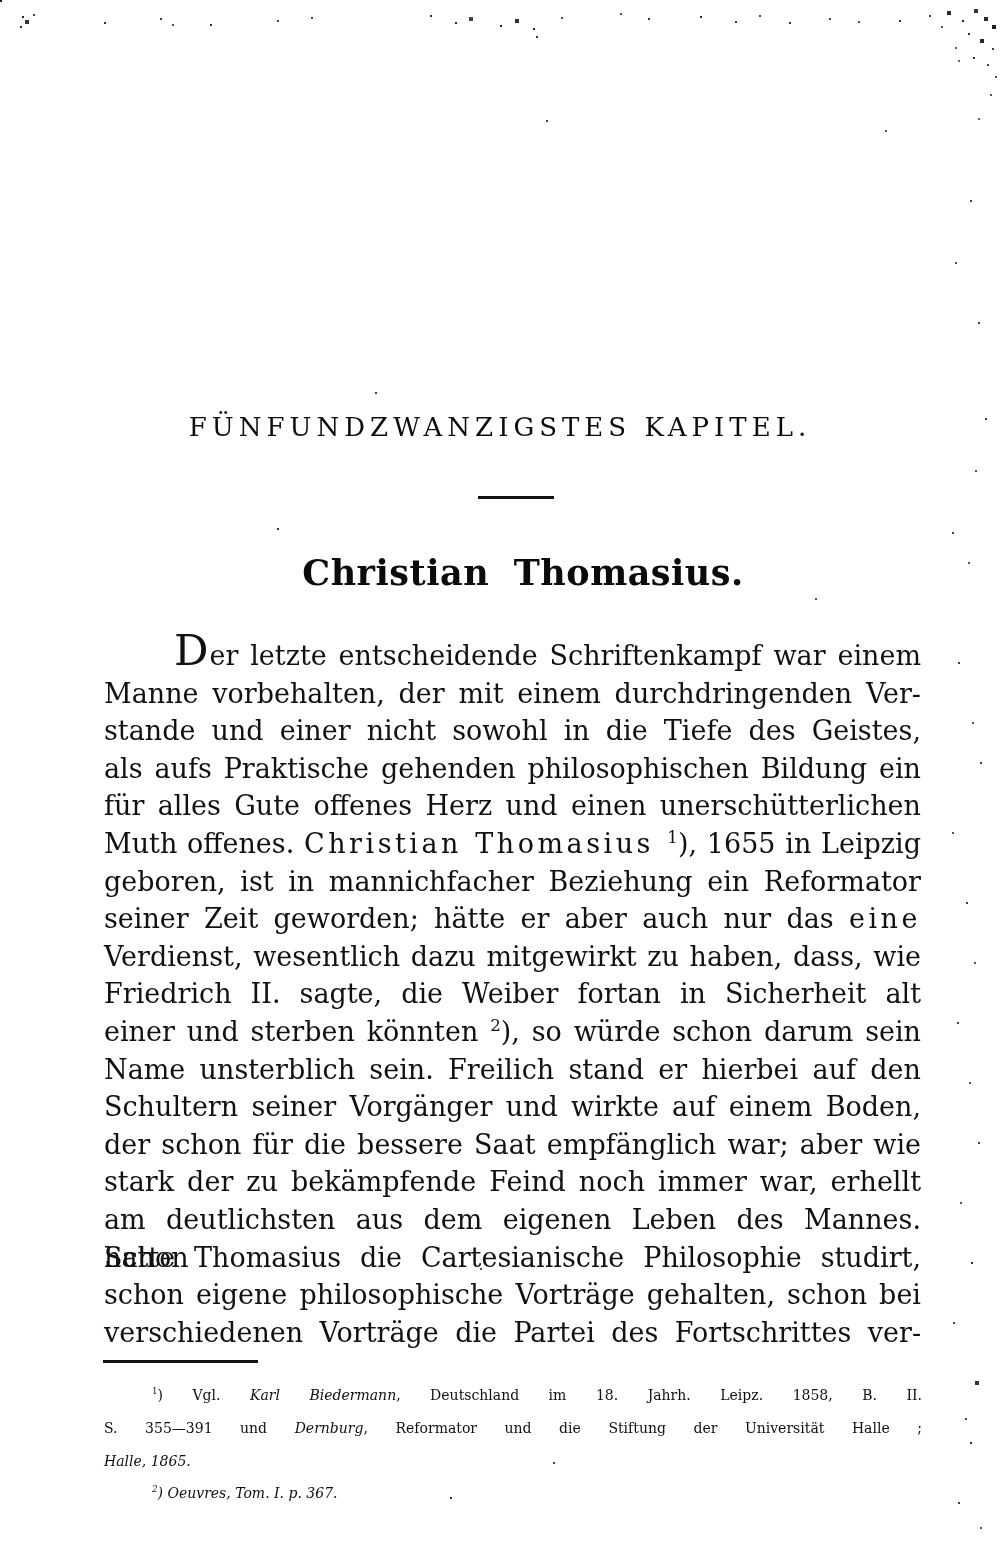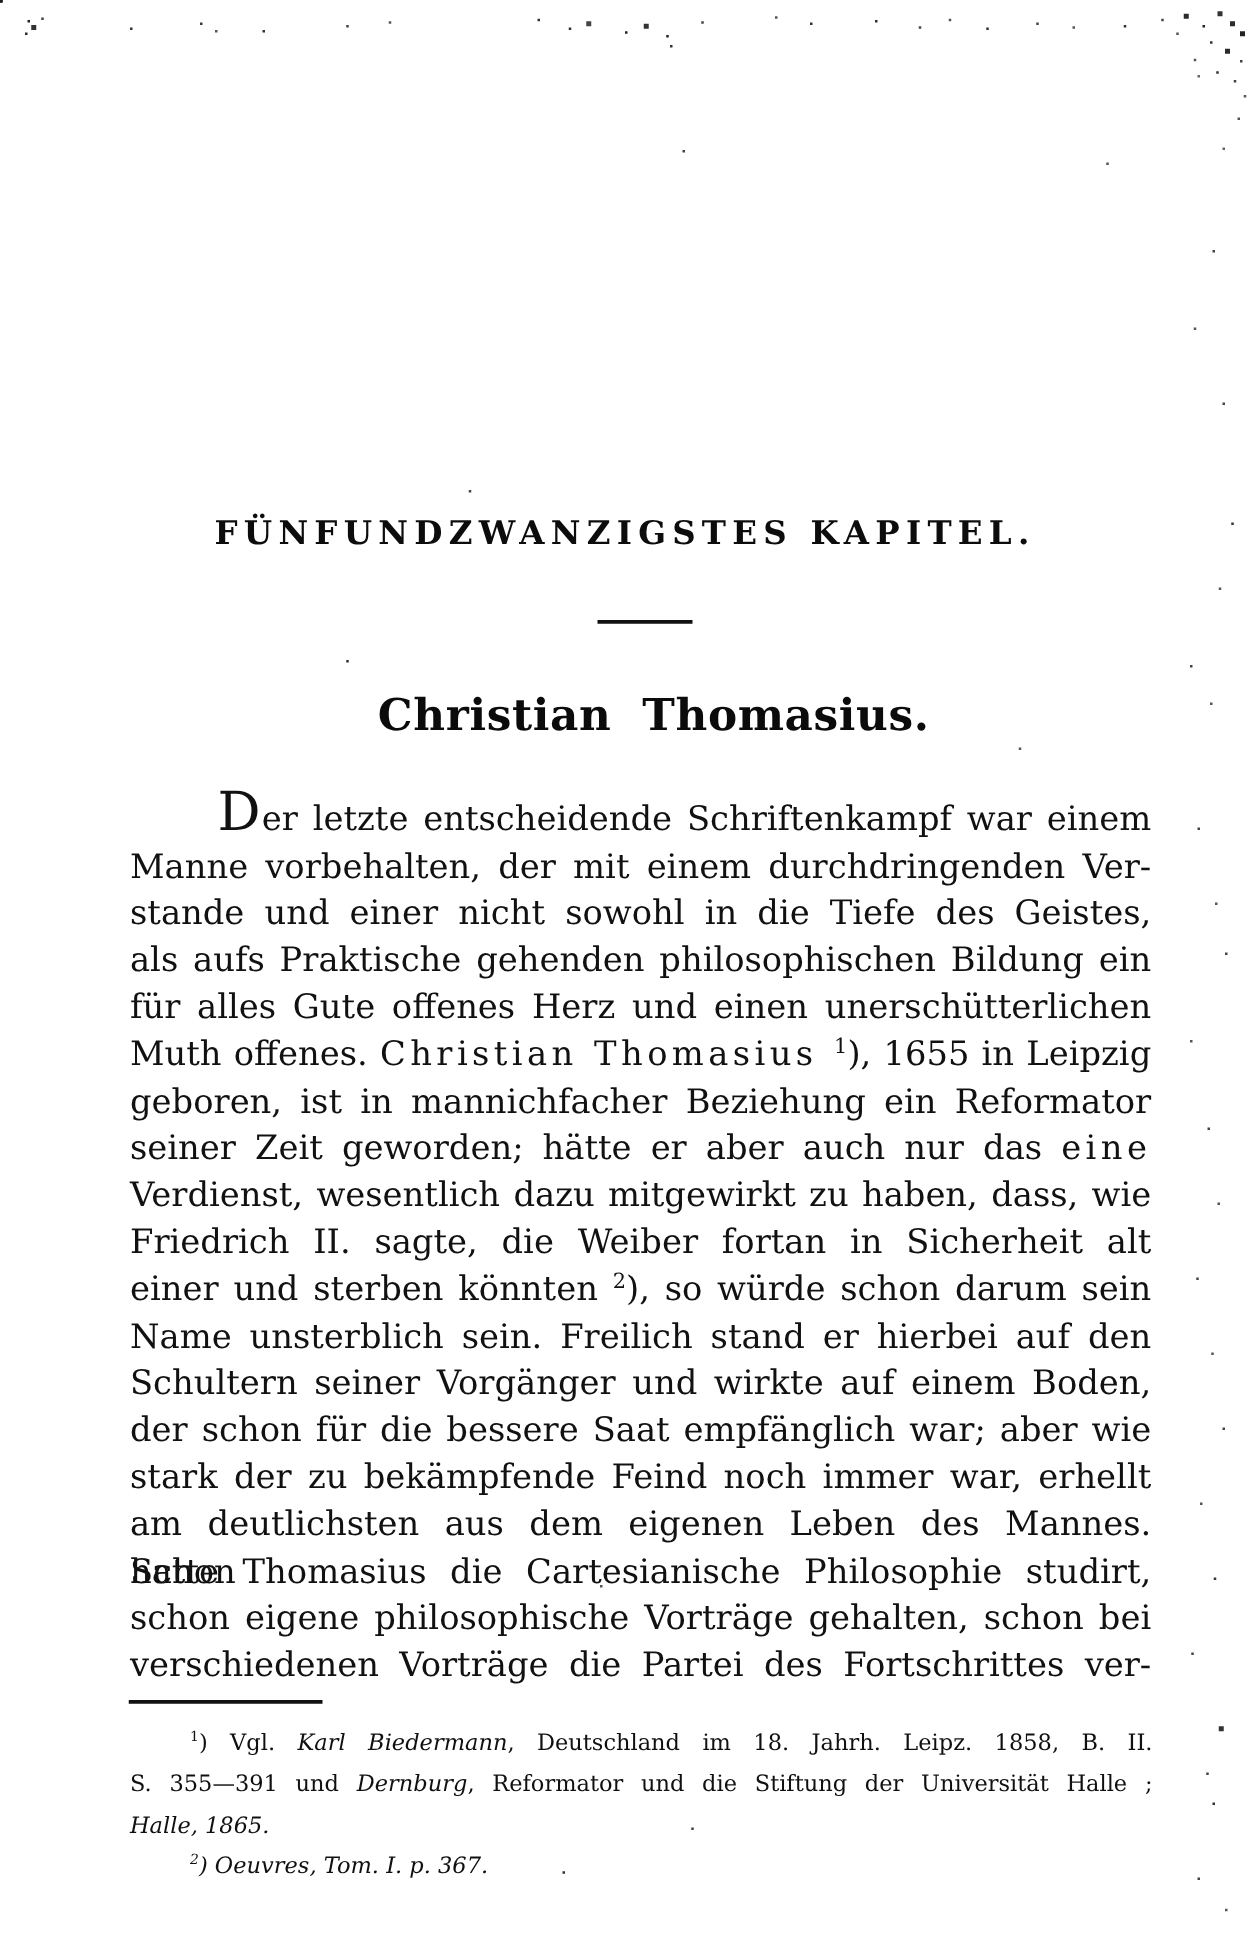--- a/index.html
+++ b/index.html
@@ -56,21 +56,21 @@
 
   
   .chapter-heading {
     position: absolute;
     top: 412px;
     left: 0;
     width: 100%;
     margin: 0;
     text-align: center;
     font-size: 26px;
-    font-weight: bold;
+    font-weight: normal;
     letter-spacing: 5px;
     color: #0c0c0c;
   }
   .chapter-rule {
     position: absolute;
     top: 496px;
     left: 478px;
     width: 76px;
     height: 3px;
     background: #111;
@@ -127,21 +127,21 @@
     left: 103px;
     width: 155px;
     height: 3px;
     background: #111;
   }
   .footnotes {
     position: absolute;
     top: 1379px;
     left: 104px;
     width: 818px;
-    font-size: 18px;
+    font-size: 14px;
     line-height: 32.8px;
     color: #101010;
   }
   .fl {
     text-align: justify;
     text-align-last: justify;
     height: 32.8px;
   }
   .fl.indent { text-indent: 48px; }
   .fl.no-just { text-align: left; text-align-last: left; font-style: italic; }

